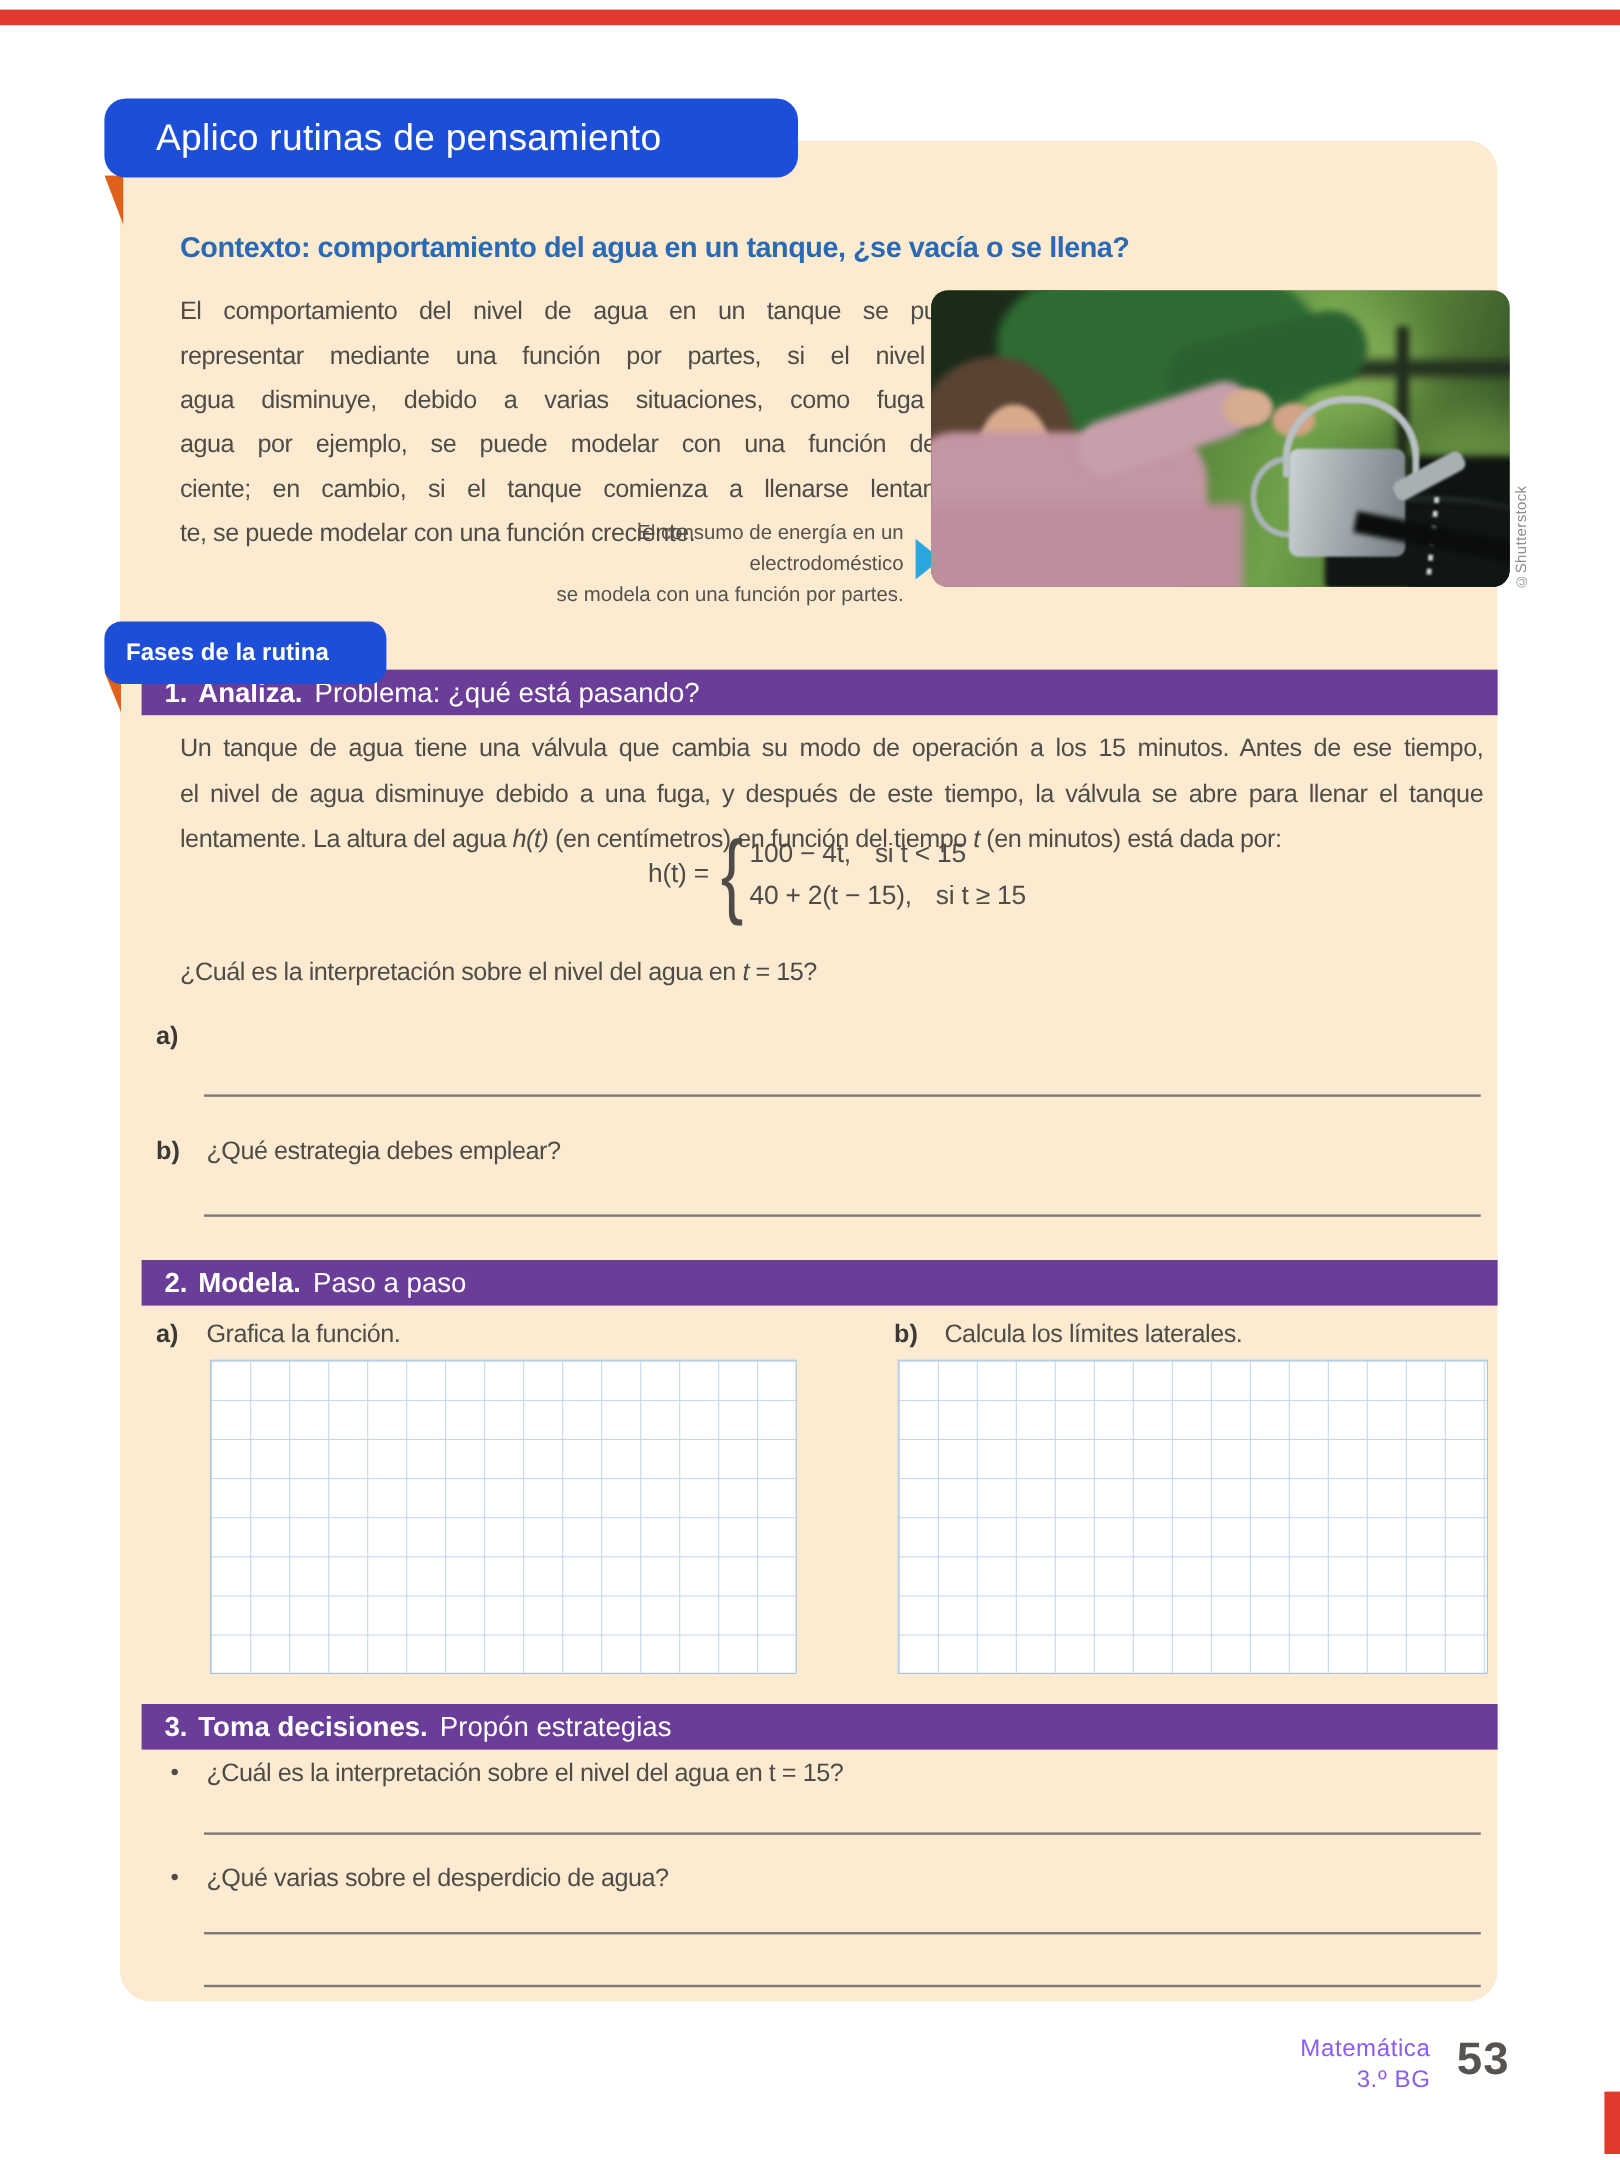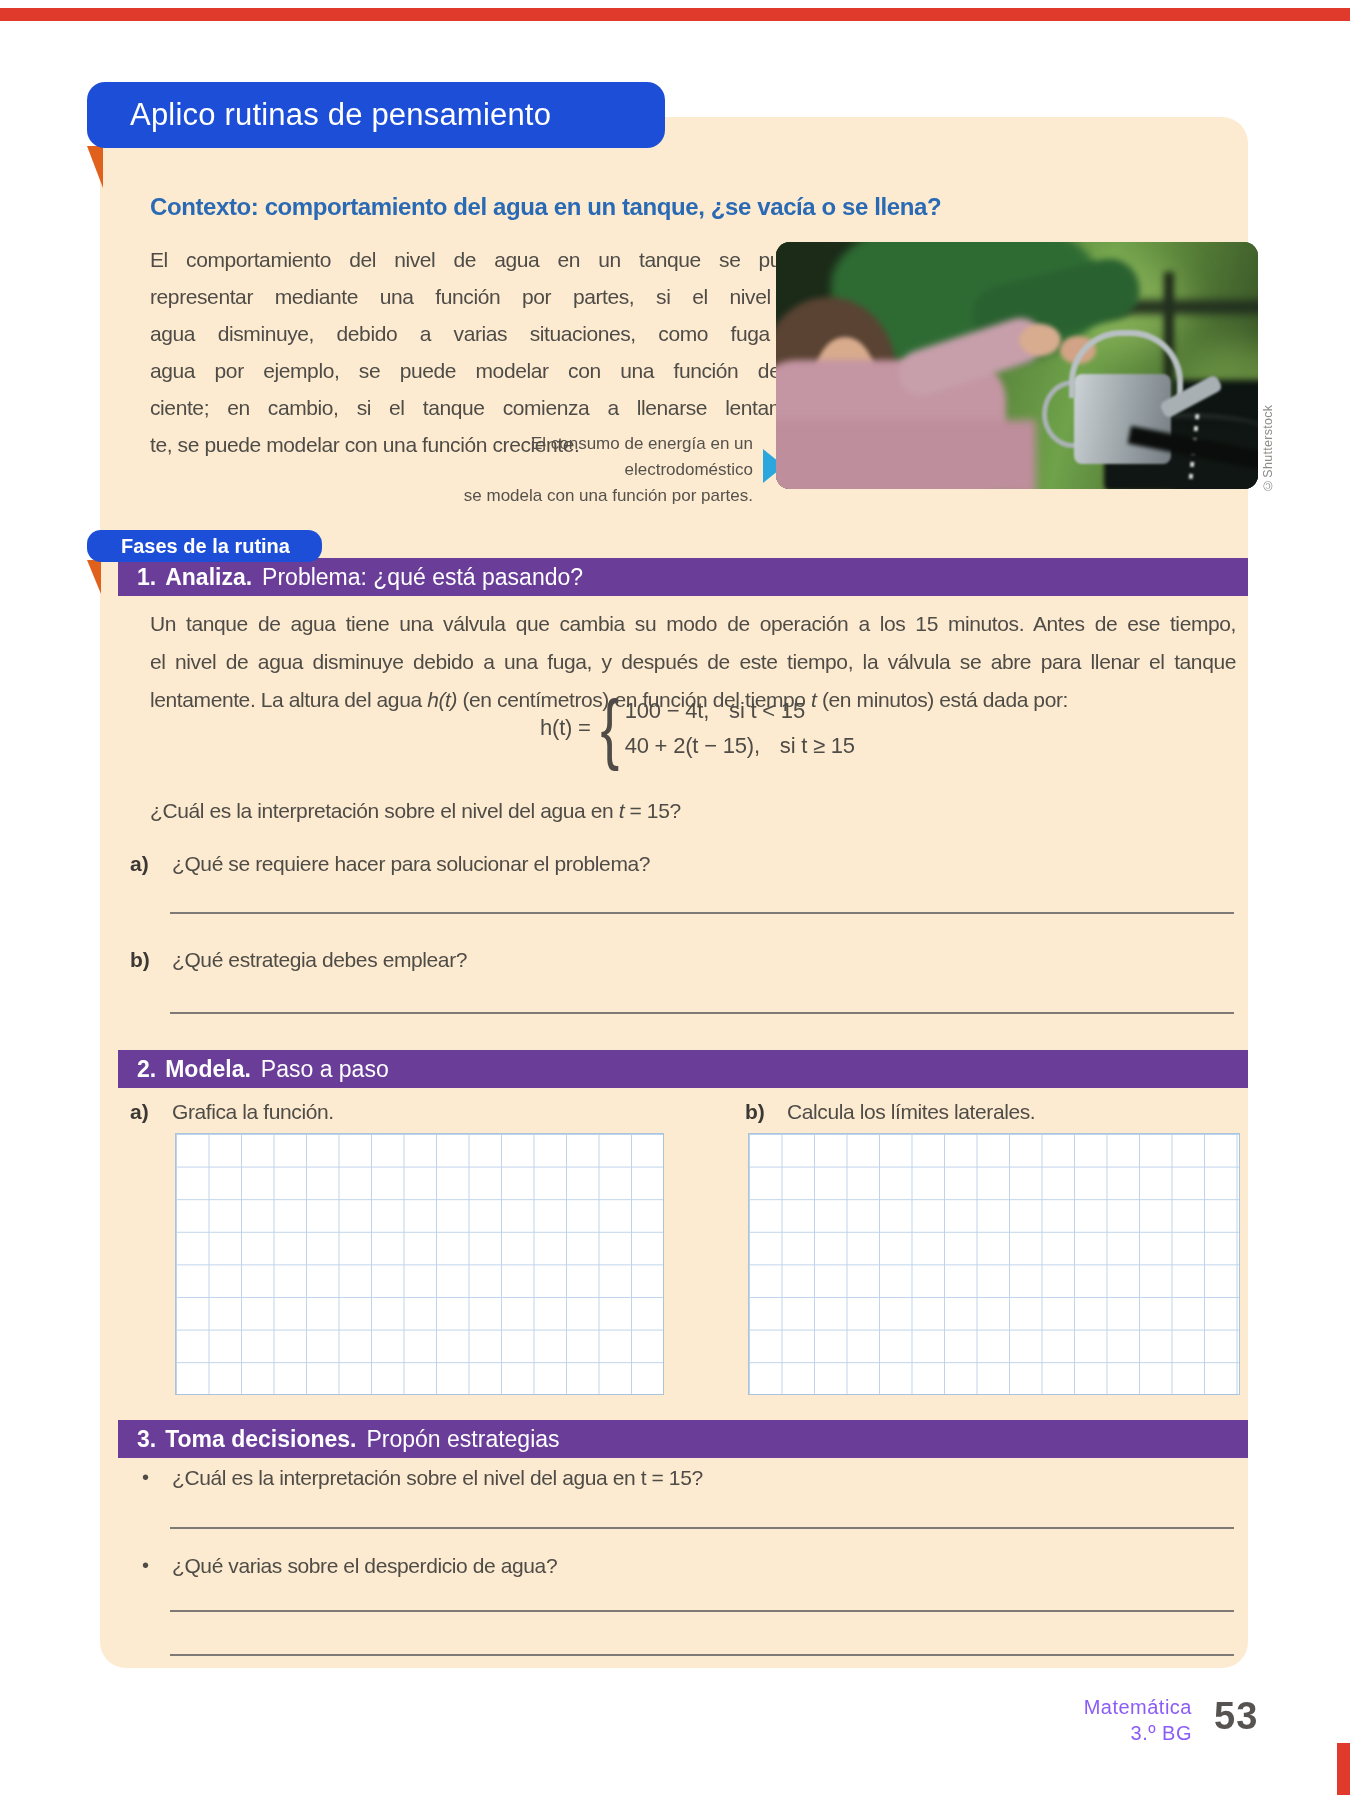--- a/index.html
+++ b/index.html
@@ -13,22 +13,22 @@
 
   
   .panel{left:100px;top:117px;width:1148px;height:1551px;background:#fcebd1;border-radius:26px;}
 
   
   .ribbon{background:#1d4ed8;color:#ffffff;display:flex;align-items:center;}
   .ribbon-main{left:87px;top:82px;width:578px;height:66px;border-radius:18px;
                font-size:31px;font-weight:500;letter-spacing:.2px;padding-left:43px;box-sizing:border-box;}
   .fold{width:16px;height:42px;background:#e0611c;-webkit-clip-path:polygon(0 0,100% 0,100% 100%);clip-path:polygon(0 0,100% 0,100% 100%);}
   .fold-main{left:87px;top:146px;}
-  .ribbon-fases{left:87px;top:518px;width:235px;height:32px;border-radius:14px;
-                font-size:20px;font-weight:700;padding-left:34px;box-sizing:border-box;margin-top:12px;}
+  .ribbon-fases{left:87px;top:518px;width:235px;height:52px;border-radius:14px;
+                font-size:20px;font-weight:700;padding-left:18px;box-sizing:border-box;}
   .fold-fases{left:87px;top:560px;height:34px;width:14px;}
 
   
   .title{left:150px;top:193px;width:960px;font-size:24px;font-weight:700;letter-spacing:-.4px;color:#2a6ab5;}
   .intro{left:150px;top:241px;width:665px;font-size:21px;letter-spacing:-.4px;line-height:37px;}
   .jline{text-align:justify;-moz-text-align-last:justify;text-align-last:justify;white-space:nowrap;}
   .caption{left:400px;top:431px;width:353px;font-size:17px;line-height:26px;text-align:right;color:#55514c;}
   .cap-arrow{left:763px;top:449px;width:0;height:0;border-left:21px solid #2ba7de;
              border-top:17px solid transparent;border-bottom:17px solid transparent;}
 
@@ -190,21 +190,20 @@
       <span class="f-row">
           <span>40 + 2(t − 15),</span>
           <span>si t ≥ 15</span>
         </span>
     </span>
   </div>
 
   <div class="abs question"><span>¿Cuál es la interpretación sobre el nivel del agua en </span><span class="it">t</span><span> = 15?</span></div>
 
   <div class="abs item-label" style="left:130px;top:852px;">a)</div>
-  <div class="abs item-text" style="left:172px;top:852px;">¿Qué se requiere hacer para solucionar el problema?</div>
   <div class="abs ans-line" style="top:912px;"></div>
 
   <div class="abs item-label" style="left:130px;top:948px;">b)</div>
   <div class="abs item-text" style="left:172px;top:948px;">¿Qué estrategia debes emplear?</div>
   <div class="abs ans-line" style="top:1012px;"></div>
 
   <div class="abs sec-bar" style="top:1050px;">
     <span class="n">2.</span>
     <span class="b">Modela.</span>
     <span class="r">Paso a paso</span>

